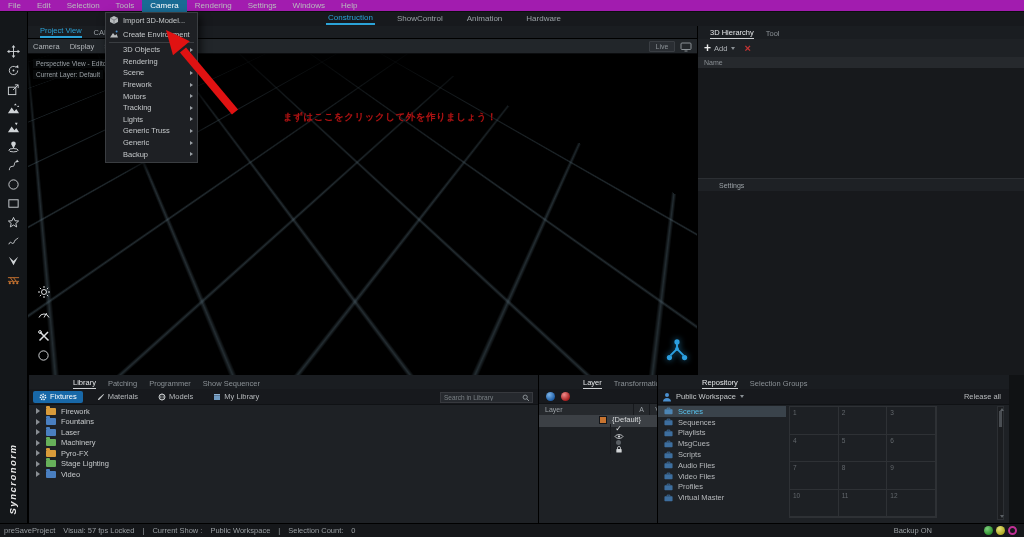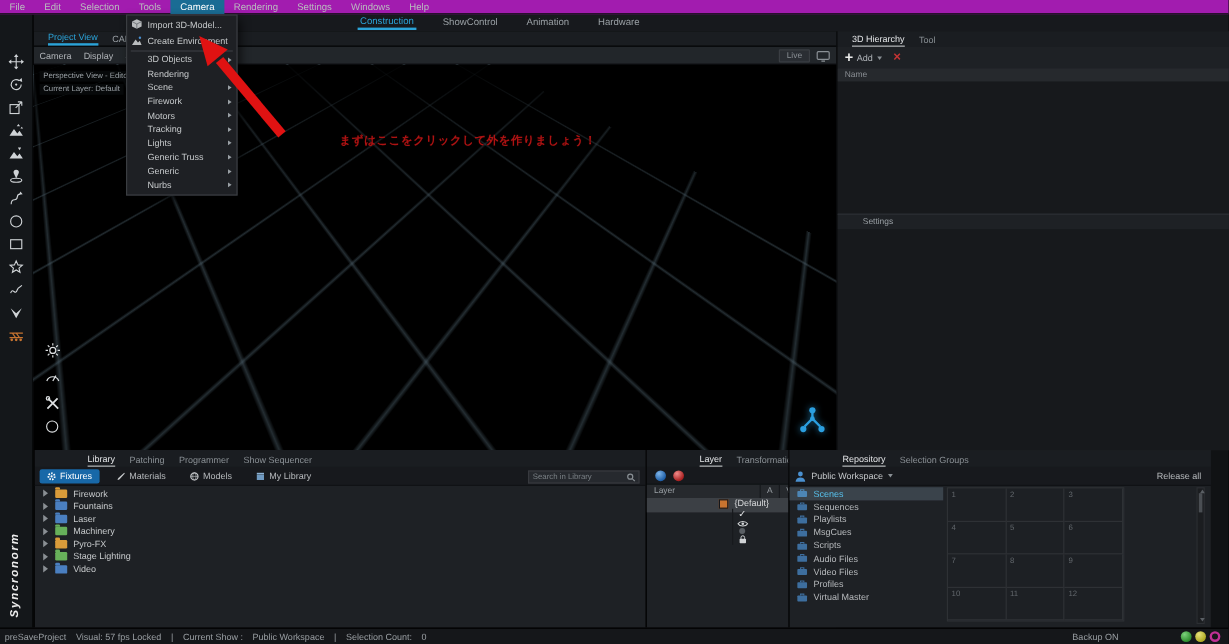--- a/index.html
+++ b/index.html
@@ -9,21 +9,21 @@
 
 
 .menubar{position:absolute;left:0;top:0;width:1024px;height:12px;background:#a21caf;display:flex;align-items:center;font-size:8px;color:#b9bcbe;z-index:30;border-bottom:1px solid #0c0d0f;}
 .mitem{padding:1px 8px;height:12px;display:flex;align-items:center;}
 .mitem.active{background:#1a6c94;color:#fff;}
 
 
 .topbar2{position:absolute;left:0;top:12px;width:1024px;height:14px;background:#17191d;z-index:3;}
 .wstabs{position:absolute;left:298px;top:0;height:14px;display:flex;gap:20px;font-size:8px;align-items:center;}
 .wtab{color:#9aa0a5;padding:0 2px 1px 2px;}
-.wtab.active{color:#2ba3d8;border-bottom:2px solid #2ba3d8;}
+.wtab.active{color:#2ba3d8;border-bottom:2px solid #2ba3d8;margin-left:28px;}
 
 
 .left-strip{position:absolute;left:0;top:12px;width:28px;height:511px;background:#14171a;border-right:1px solid #000;z-index:4;}
 .tb-stack{display:flex;flex-direction:column;align-items:center;gap:4px;padding-top:32px;}
 .tb{width:18px;height:15px;display:flex;align-items:center;justify-content:center;}
 .branding{position:absolute;left:-38px;top:460px;width:104px;height:14px;transform:rotate(-90deg);font-size:9.5px;color:#ececec;letter-spacing:1.5px;font-style:italic;font-weight:bold;text-align:center;}
 
 
 .viewport{position:absolute;left:28px;top:26px;width:669px;height:349px;background:#000;z-index:1;}
 .vp-tabs{position:absolute;left:0;top:0;right:0;height:13px;background:#1a1d21;font-size:7.5px;display:flex;align-items:flex-end;border-bottom:1px solid #000;}
@@ -369,21 +369,21 @@
       </div>
     <div class="cm-sub">
         <span class="cm-lbl">Generic Truss</span>
         <span class="cm-arrow"></span>
       </div>
     <div class="cm-sub">
         <span class="cm-lbl">Generic</span>
         <span class="cm-arrow"></span>
       </div>
     <div class="cm-sub">
-        <span class="cm-lbl">Nurbs</span>
+        <span class="cm-lbl">Backup</span>
         <span class="cm-arrow"></span>
       </div>
   </div>
 
   <svg class="arrow-svg" viewBox="0 0 100 100">
     <line x1="85" y1="92" x2="33" y2="30" stroke="#e01212" stroke-width="8"></line>
     <polygon points="16,10 39.8,21.3 23,35.3" fill="#e01212"></polygon>
   </svg>
   <div class="annotation">まずはここをクリックして外を作りましょう！</div>
 

